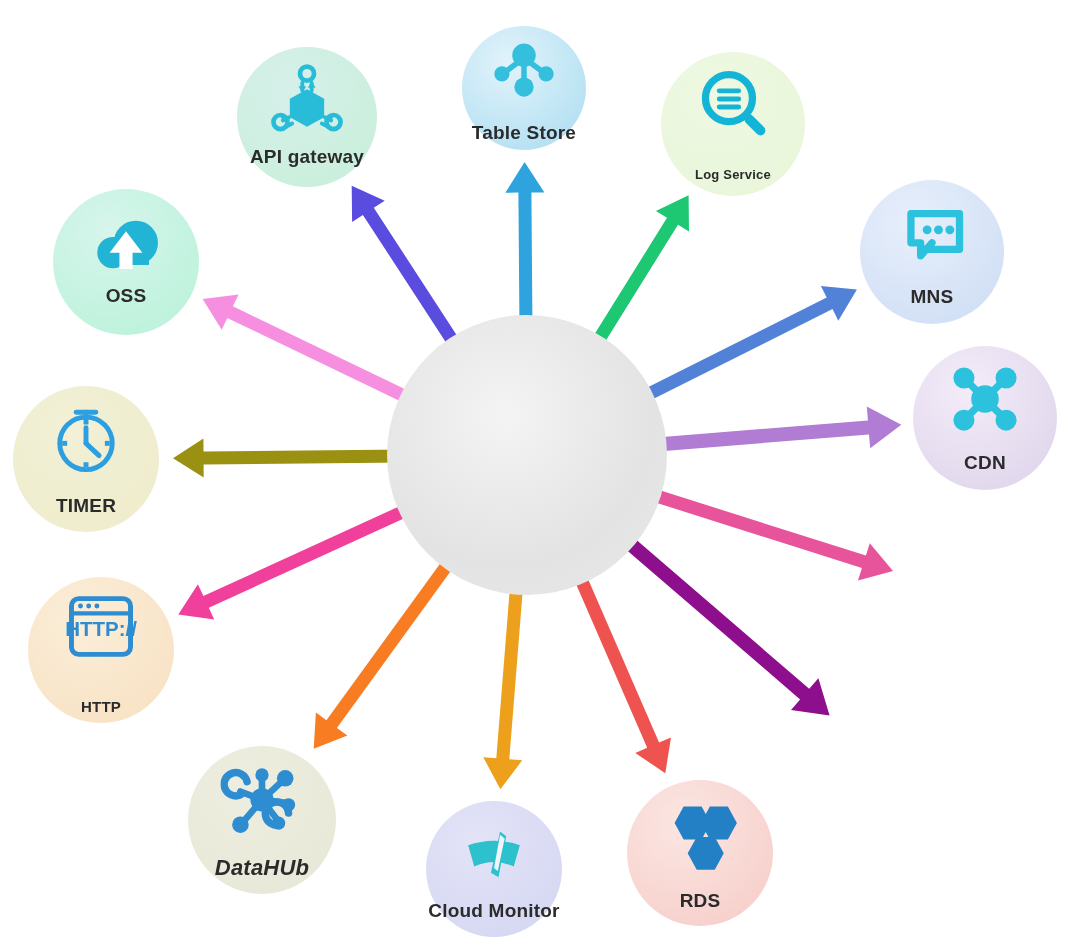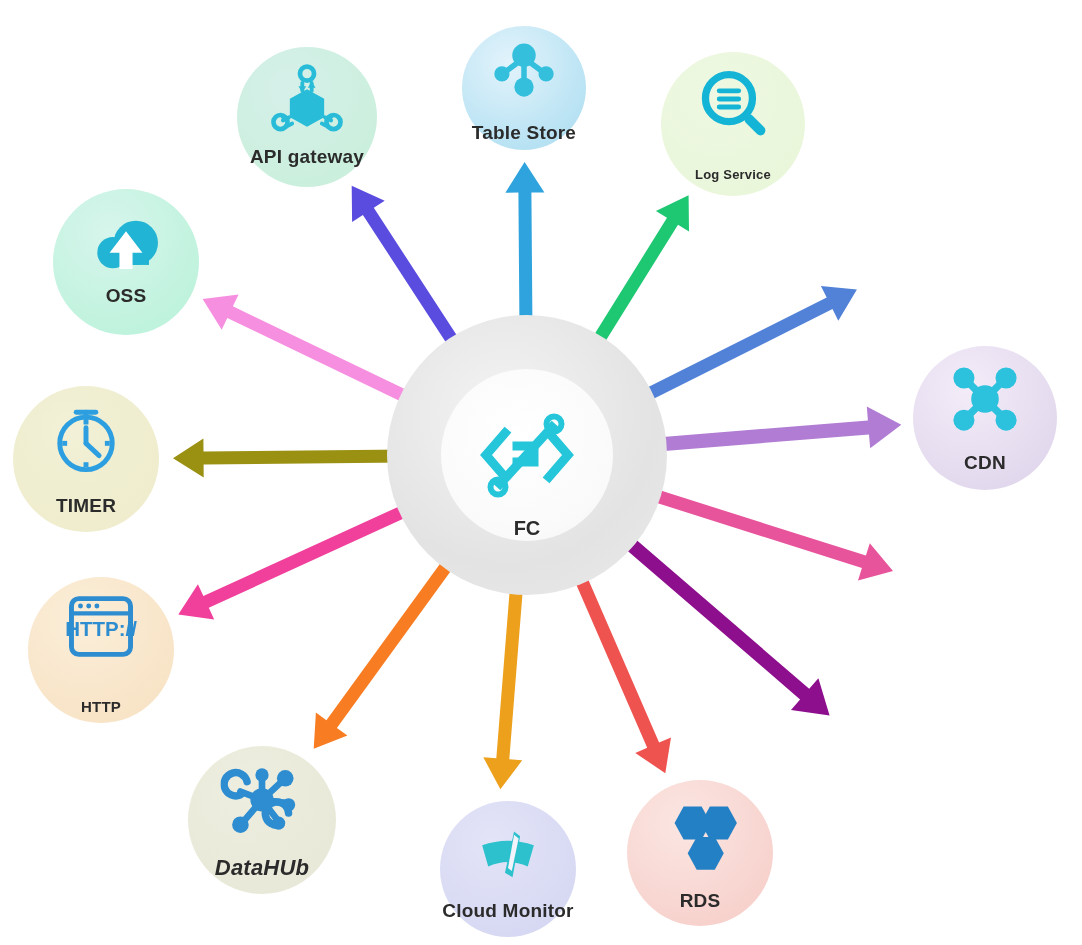--- a/index.html
+++ b/index.html
@@ -77,35 +77,20 @@
       <polygon points="545.8,514.5 647.2,747.8 635.3,753.0 665.3,773.2 671.0,737.4 659.1,742.6 557.7,509.3" fill="#ef5350"></polygon>
       <polygon points="515.6,516.3 496.3,758.3 483.3,757.3 500.4,789.3 522.2,760.3 509.3,759.3 528.6,517.3" fill="#eda01c"></polygon>
       <polygon points="485.3,501.4 326.4,720.2 315.9,712.6 313.7,748.8 347.4,735.5 336.9,727.9 495.8,509.0" fill="#f87d22"></polygon>
       <polygon points="467.9,474.9 203.4,596.0 197.9,584.2 178.3,614.6 214.2,619.6 208.8,607.8 473.3,486.7" fill="#f0409c"></polygon>
       <polygon points="456.9,449.1 203.5,451.4 203.4,438.4 173.0,458.2 203.7,477.4 203.6,464.4 457.1,462.1" fill="#9a9012"></polygon>
       <polygon points="470.3,420.5 232.9,306.3 238.6,294.5 202.6,298.9 221.7,329.7 227.3,318.0 464.7,432.2" fill="#f78fe0"></polygon>
     </svg>
 
   <div id="hub-halo" style="left: 387px; top: 315px; width: 280px; height: 280px; background: radial-gradient(circle at 42% 36%, rgb(244, 244, 244) 0%, rgb(227, 227, 227) 62%, rgb(234, 234, 234) 100%);"></div>
 
-  <div id="hub" style="left: 441px; top: 369px; width: 172px; height: 172px; background: radial-gradient(circle at 45% 38%, rgb(255, 255, 255) 0%, rgb(250, 250, 250) 70%, rgb(242, 242, 242) 100%);">
-    <span class="node-icon">
-      <svg width="110" height="110" viewBox="0 0 110 110">
-        <g fill="none" stroke="#26c6da" stroke-width="9" stroke-linecap="square" stroke-linejoin="miter">
-          <polyline points="33,33 14,55 33,77"></polyline>
-          <polyline points="77,33 96,55 77,77"></polyline>
-          <polyline points="45,46 62,46 62,62 45,62"></polyline>
-          <line x1="28" y1="84" x2="80" y2="27"></line>
-        </g>
-        <circle cx="82" cy="24" r="7.5" fill="none" stroke="#26c6da" stroke-width="6"></circle>
-        <circle cx="26" cy="87" r="7.5" fill="none" stroke="#26c6da" stroke-width="6"></circle>
-      </svg>
-    </span>
-    <span id="hub-label" style="position: absolute; left: 0px; right: 0px; text-align: center; top: 148px;">FC</span>
-  </div>
 
 <div class="node" style="left: 237px; top: 47px; width: 140px; height: 140px; background: radial-gradient(circle at 38% 30%, rgb(214, 240, 234) 0%, rgb(199, 239, 216) 100%);">
       <span class="node-icon" style="position: absolute; left: 50%; top: 50%; transform: translate(-50%, -50%) translateY(-16.8px);"><svg width="78" height="78" viewBox="0 0 100 100">
           <g fill="none" stroke="#29bcd8" stroke-width="6">
             <circle cx="50" cy="16" r="9"></circle>
             <circle cx="16" cy="78" r="9"></circle>
             <circle cx="84" cy="78" r="9"></circle>
           </g>
           <g fill="#29bcd8">
             <polygon points="50,36 72,48 72,72 50,84 28,72 28,48"></polygon>
@@ -149,20 +134,34 @@
           <g stroke="#14b4d6" stroke-width="6" stroke-linecap="round">
             <line x1="33" y1="35" x2="57" y2="35"></line>
             <line x1="33" y1="45" x2="57" y2="45"></line>
             <line x1="33" y1="55" x2="57" y2="55"></line>
             <line x1="66" y1="66" x2="83" y2="82"></line>
           </g>
           <line x1="70" y1="70" x2="84" y2="84" stroke="#14b4d6" stroke-width="12" stroke-linecap="round"></line>
         </svg></span>
       <span class="node-label" style="position: absolute; left: 50%; top: 50%; font-size: 13px; transform: translate(-50%, -50%) translateY(50px);">Log Service</span>
     </div>
+    <div class="node" style="left: 860px; top: 180px; width: 144px; height: 144px; background: radial-gradient(circle at 38% 30%, rgb(231, 239, 251) 0%, rgb(204, 220, 244) 100%);">
+      <span class="node-icon" style="position: absolute; left: 50%; top: 50%; transform: translate(-50%, -50%) translateY(-18.9px);"><svg width="81" height="81" viewBox="0 0 100 100">
+          <g fill="none" stroke="#2cc1dd" stroke-width="9" stroke-linecap="round" stroke-linejoin="round">
+            <polyline points="84,26 24,26 24,62 36,62 36,78 50,62"></polyline>
+            <polyline points="84,30 84,70 40,70"></polyline>
+          </g>
+          <g fill="#2cc1dd">
+            <circle cx="44" cy="46" r="5.5"></circle>
+            <circle cx="58" cy="46" r="5.5"></circle>
+            <circle cx="72" cy="46" r="5.5"></circle>
+          </g>
+        </svg></span>
+      <span class="node-label" style="position: absolute; left: 50%; top: 50%; font-size: 19px; transform: translate(-50%, -50%) translateY(45px);">MNS</span>
+    </div>
     <div class="node" style="left: 913px; top: 346px; width: 144px; height: 144px; background: radial-gradient(circle at 38% 30%, rgb(243, 236, 248) 0%, rgb(221, 210, 234) 100%);">
       <span class="node-icon" style="position: absolute; left: 50%; top: 50%; transform: translate(-50%, -50%) translateY(-18.9px);"><svg width="81" height="81" viewBox="0 0 100 100">
           <g stroke="#2cc1dd" stroke-width="9" stroke-linecap="round">
             <line x1="28" y1="28" x2="72" y2="72"></line>
             <line x1="72" y1="28" x2="28" y2="72"></line>
           </g>
           <g fill="#2cc1dd">
             <circle cx="50" cy="50" r="17"></circle>
             <circle cx="24" cy="24" r="13"></circle>
             <circle cx="76" cy="24" r="13"></circle>
@@ -175,21 +174,21 @@
     <div class="node" style="left: 627px; top: 780px; width: 146px; height: 146px; background: radial-gradient(circle at 38% 30%, rgb(251, 230, 226) 0%, rgb(246, 203, 198) 100%); text-decoration: underline;">
       <span class="node-icon" style="position: absolute; left: 50%; top: 50%; transform: translate(-50%, -50%) translateY(-20.16px);"><svg width="82" height="82" viewBox="0 0 100 100">
           <g fill="#2380c4">
             <polygon points="30,18 52,18 63,38 52,58 30,58 19,38"></polygon>
             <polygon points="62,18 84,18 95,38 84,58 62,58 51,38"></polygon>
             <polygon points="46,55 68,55 79,75 68,95 46,95 35,75"></polygon>
           </g>
         </svg></span>
       <span class="node-label" style="position: absolute; left: 50%; top: 50%; font-size: 19px; transform: translate(-50%, -50%) translateY(48px);">RDS</span>
     </div>
-    <div class="node" style="left: 440px; top: 801px; width: 136px; height: 136px; background: radial-gradient(circle at 38% 30%, rgb(227, 228, 247) 0%, rgb(211, 213, 242) 100%);">
+    <div class="node" style="left: 426px; top: 801px; width: 136px; height: 136px; background: radial-gradient(circle at 38% 30%, rgb(227, 228, 247) 0%, rgb(211, 213, 242) 100%);">
       <span class="node-icon" style="position: absolute; left: 50%; top: 50%; transform: translate(-50%, -50%) translateY(-17.64px);"><svg width="76" height="76" viewBox="0 0 100 100">
           <path d="M 16 42 Q 50 30 84 42 L 76 70 Q 50 58 24 70 Z" fill="#2cc1cc"></path>
           <polygon points="58,24 66,30 56,84 46,78" fill="#2cc1cc"></polygon>
           <polygon points="58,28 64,33 55,76 50,72" fill="#f2f3fb"></polygon>
         </svg></span>
       <span class="node-label" style="position: absolute; left: 50%; top: 50%; font-size: 19px; transform: translate(-50%, -50%) translateY(42px);">Cloud Monitor</span>
     </div>
     <div class="node" style="left: 188px; top: 746px; width: 148px; height: 148px; background: radial-gradient(circle at 38% 30%, rgb(238, 238, 224) 0%, rgb(231, 231, 215) 100%);">
       <span class="node-icon" style="position: absolute; left: 50%; top: 50%; transform: translate(-50%, -50%) translateY(-20.16px);"><svg width="83" height="83" viewBox="0 0 100 100">
           <g stroke="#2d8dd0" stroke-width="8" stroke-linecap="round">

